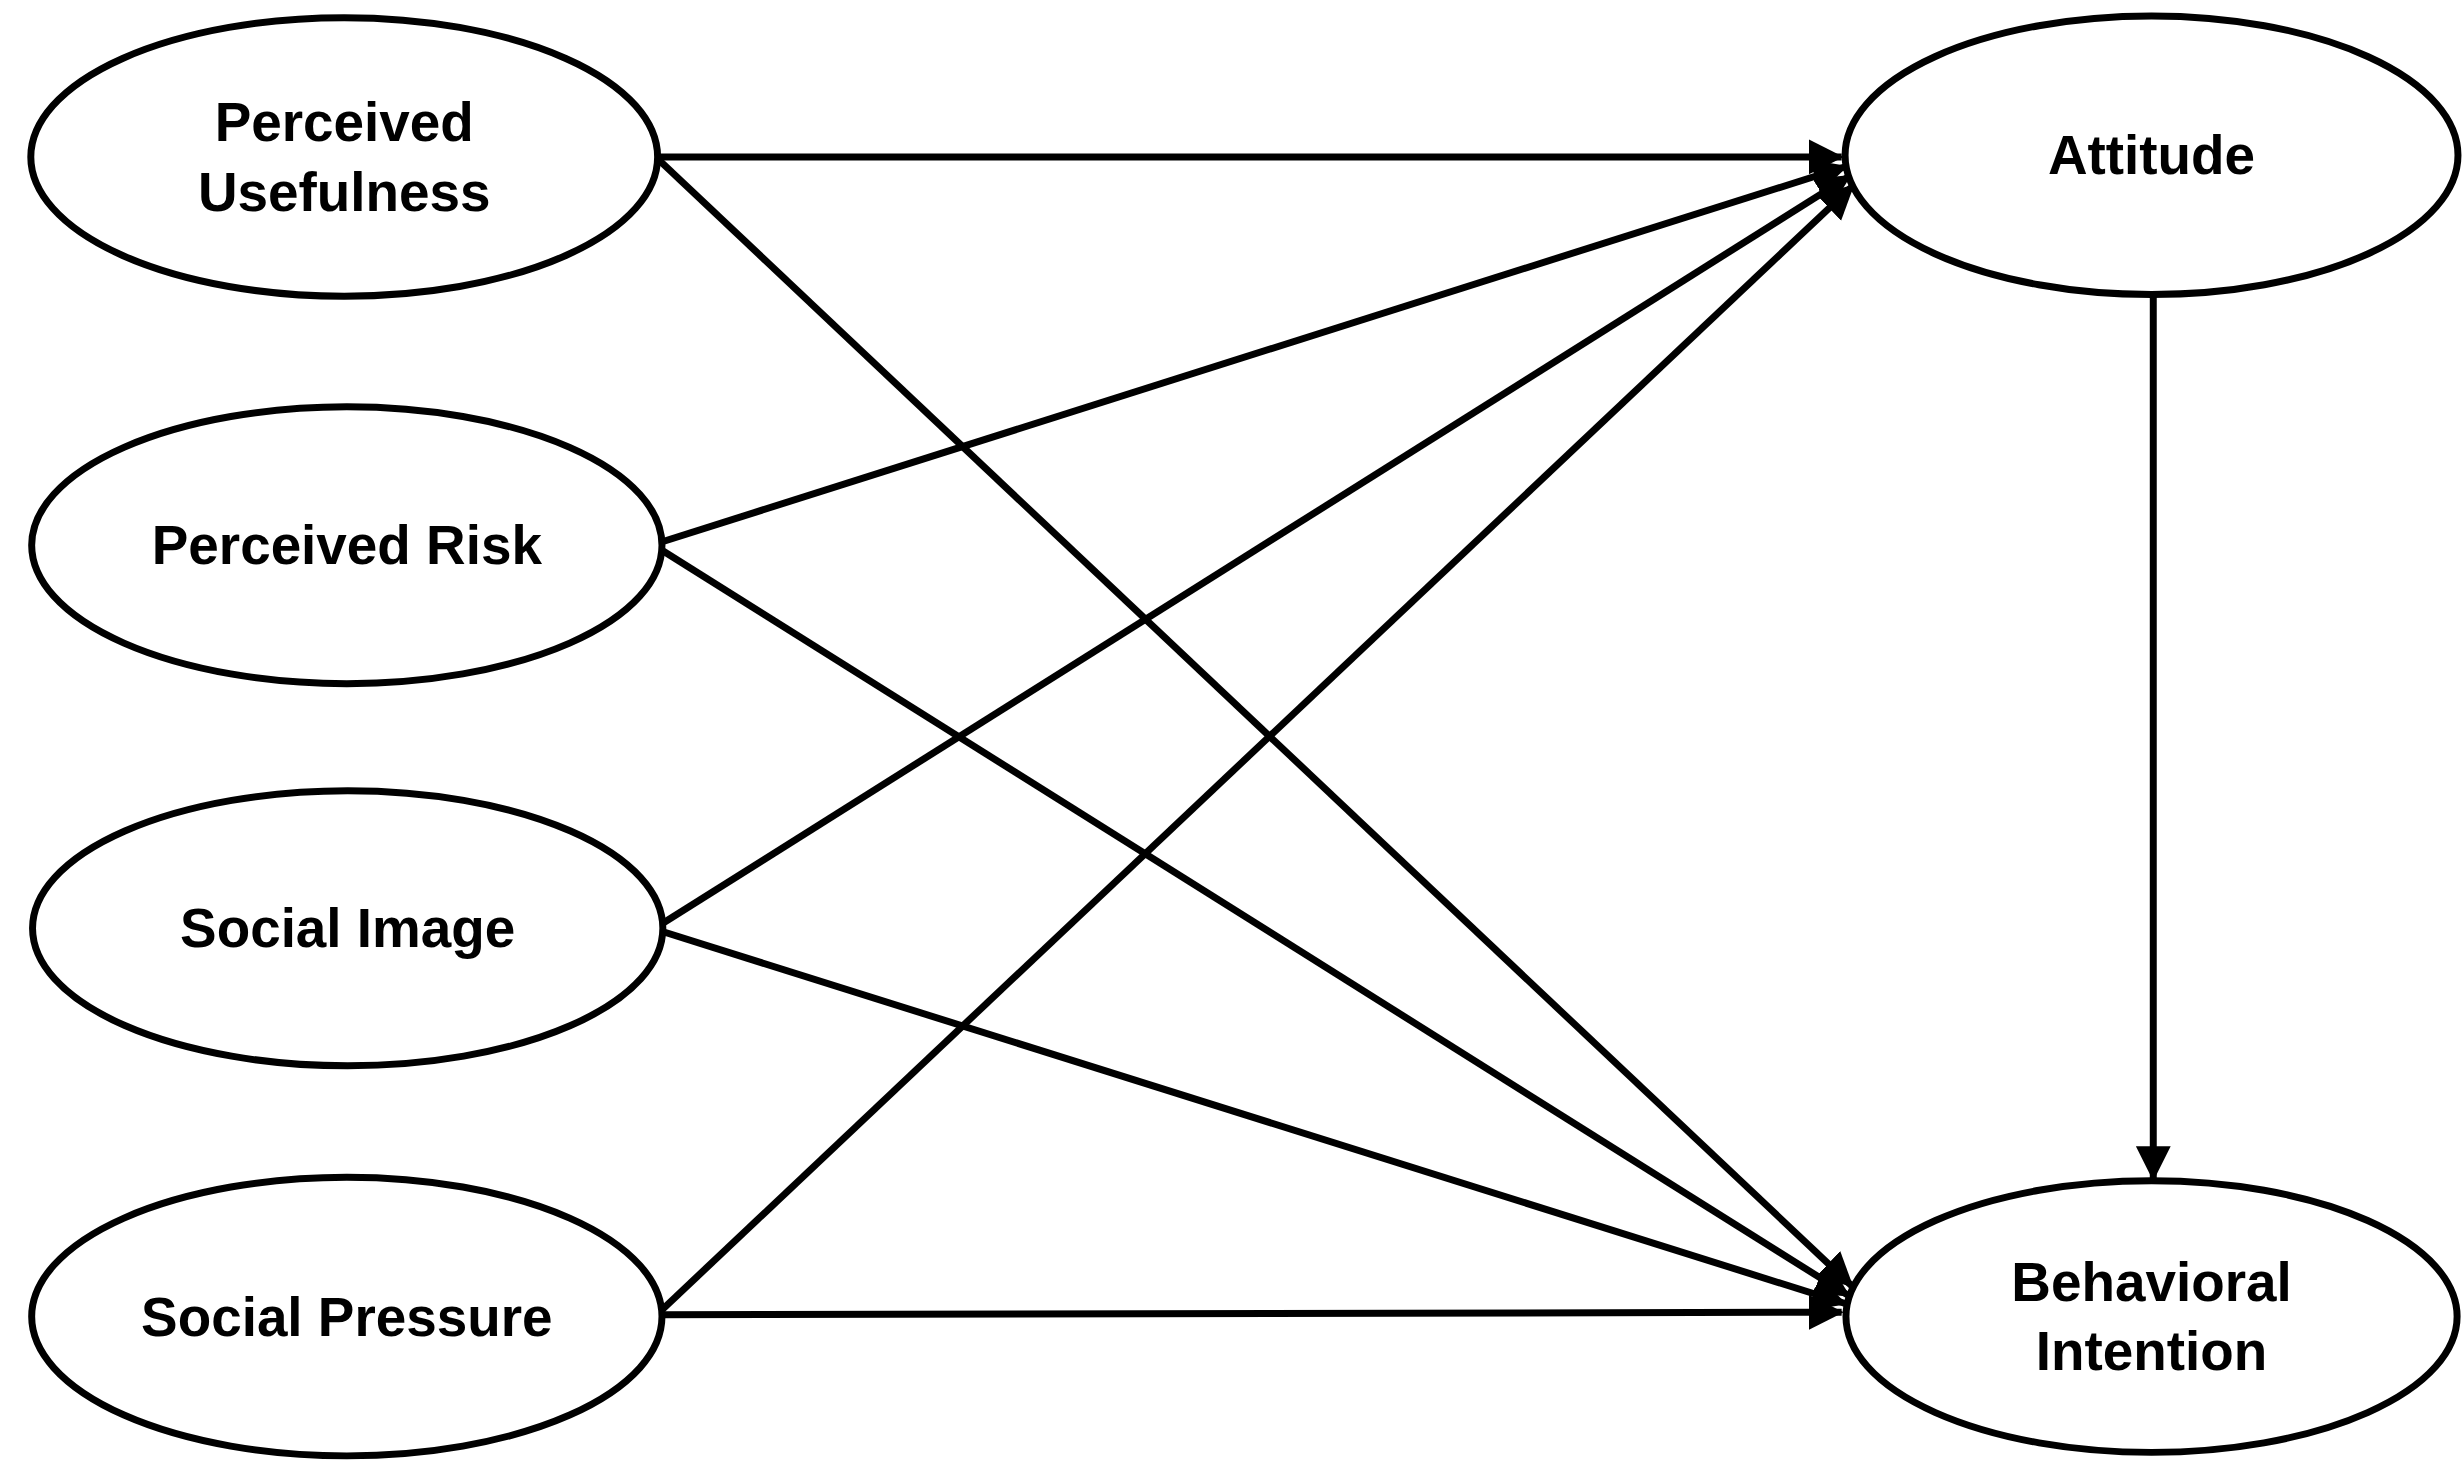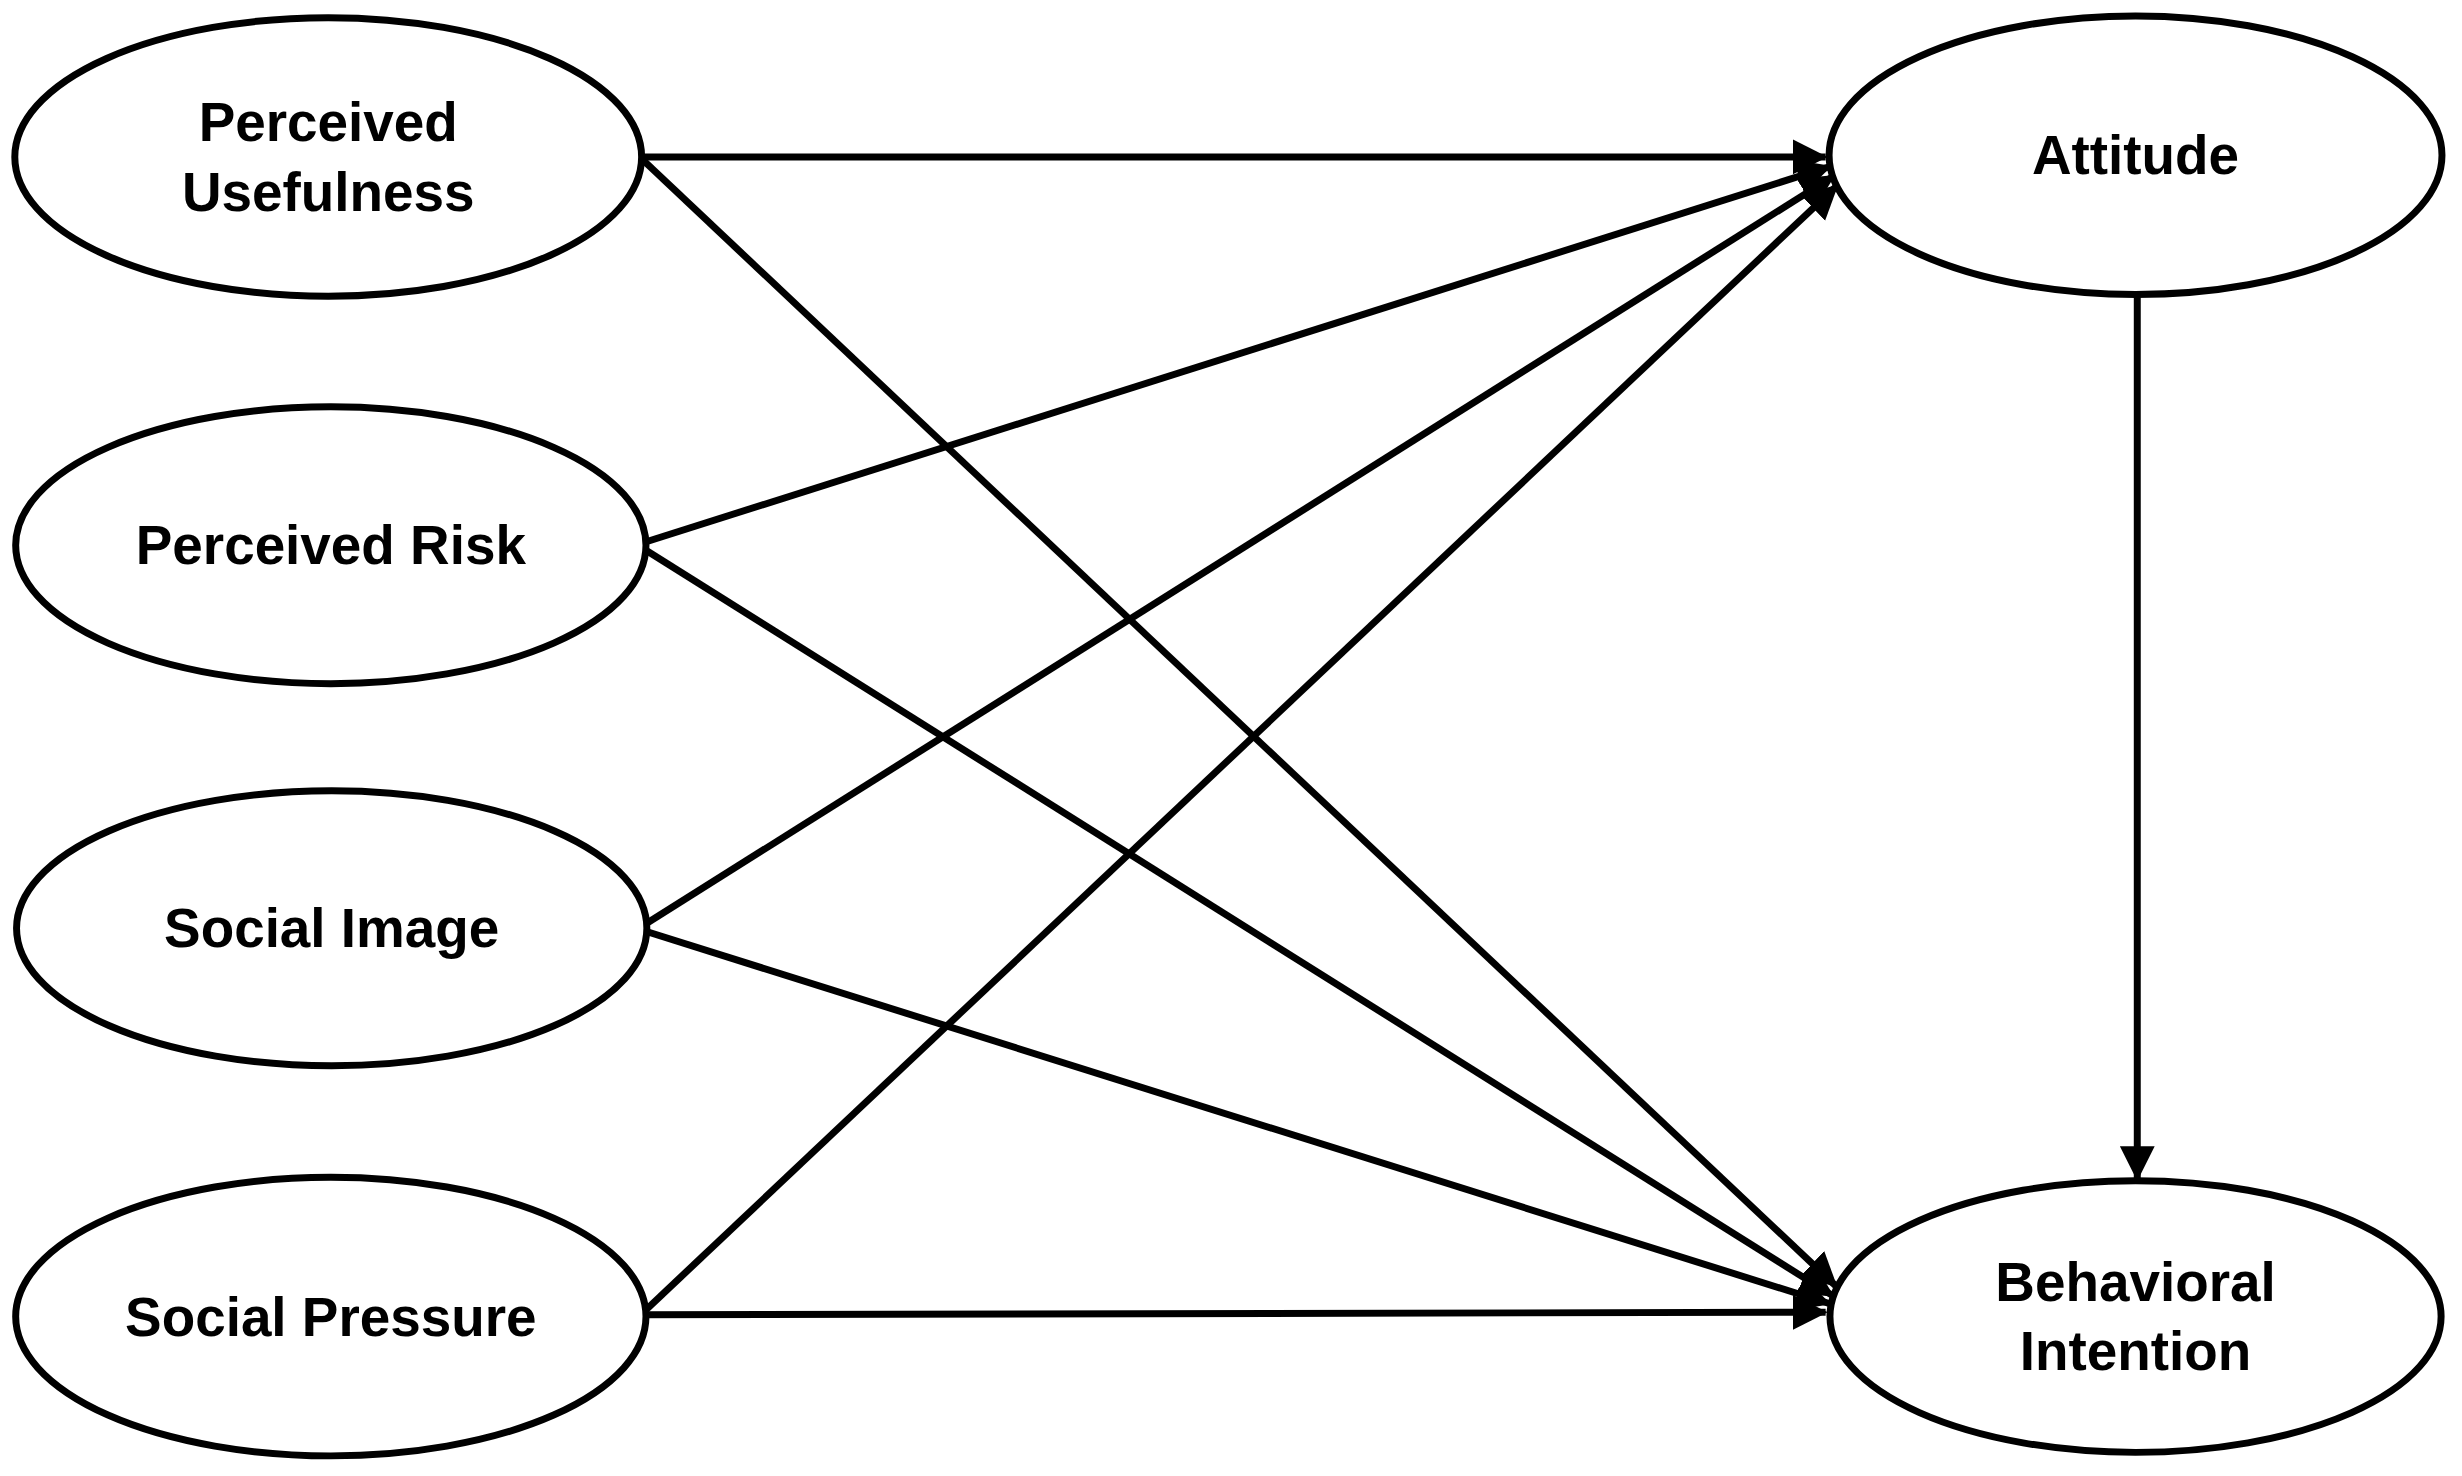--- a/index.html
+++ b/index.html
@@ -9,20 +9,21 @@
   }
   body {
     width: 2462px;
     height: 1477px;
     overflow: hidden;
     font-family: "Liberation Sans", "DejaVu Sans", sans-serif;
   }
   #diagram-wrap {
     position: absolute;
     inset: 0;
+    margin-left: 16px;
   }
   svg {
     display: block;
     width: 2462px;
     height: 1477px;
   }
   .node-ellipse {
     fill: #ffffff;
   }
   .node-label {

